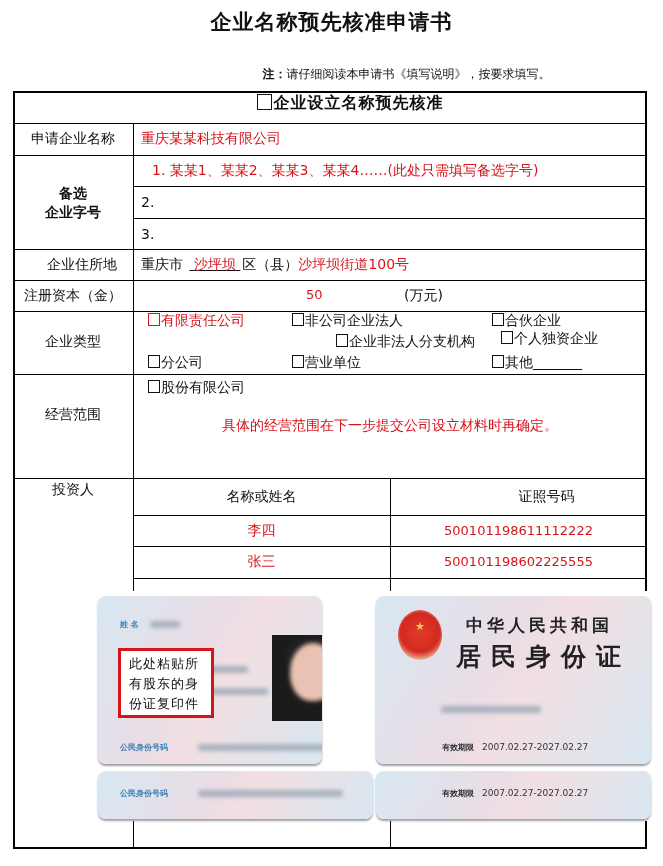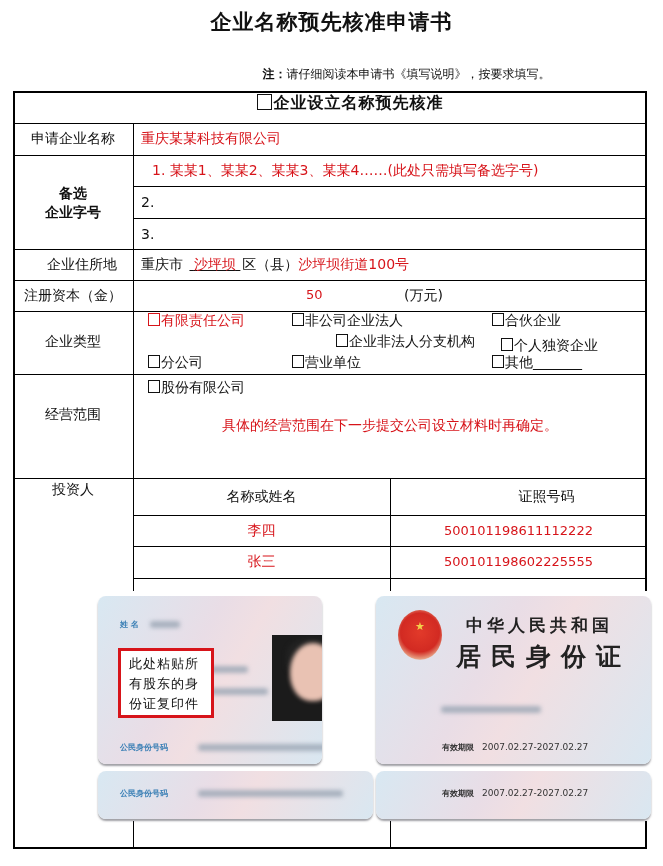--- a/index.html
+++ b/index.html
@@ -89,21 +89,21 @@
 <div class="cell-text lbl" style="left:13px;width:120px;top:287px;">注册资本（金）</div>
 <div class="cell-text red" style="left:306px;top:287px;font-size:13px;">50</div>
 <div class="cell-text" style="left:404px;top:287px;">(万元)</div>
 
 <div class="cell-text lbl" style="left:13px;width:120px;top:333px;">企业类型</div>
 <div class="cell-text red" style="left:148px;top:312px;"><span class="checkbox"></span><span>有限责任公司</span></div>
 <div class="cell-text" style="left:292px;top:312px;"><span class="checkbox"></span><span>非公司企业法人</span></div>
 <div class="cell-text" style="left:492px;top:312px;"><span class="checkbox"></span><span>合伙企业</span></div>
 <div class="cell-text" style="left:148px;top:333px;margin-top:46px;"><span class="checkbox"></span><span>股份有限公司</span></div>
 <div class="cell-text" style="left:292px;top:333px;padding-left:44px;"><span class="checkbox"></span><span>企业非法人分支机构</span></div>
-<div class="cell-text" style="left:492px;top:337px;padding-left:9px;"><span class="checkbox"></span><span>个人独资企业</span></div>
+<div class="cell-text" style="left:492px;top:330px;padding-left:9px;"><span class="checkbox"></span><span>个人独资企业</span></div>
 <div class="cell-text" style="left:148px;top:354px;"><span class="checkbox"></span><span>分公司</span></div>
 <div class="cell-text" style="left:292px;top:354px;"><span class="checkbox"></span><span>营业单位</span></div>
 <div class="cell-text" style="left:492px;top:354px;"><span class="checkbox"></span><span>其他_______</span></div>
 
 <div class="cell-text lbl" style="left:13px;width:120px;top:406px;">经营范围</div>
 <div class="cell-text red" style="left:133px;width:514px;top:415px;text-align:center;line-height:20px;">
   <div>具体的经营范围在下一步提交公司设立材料时再确定。</div>
 </div>
 
 <div class="cell-text lbl" style="left:13px;width:120px;top:481px;">投资人</div>

